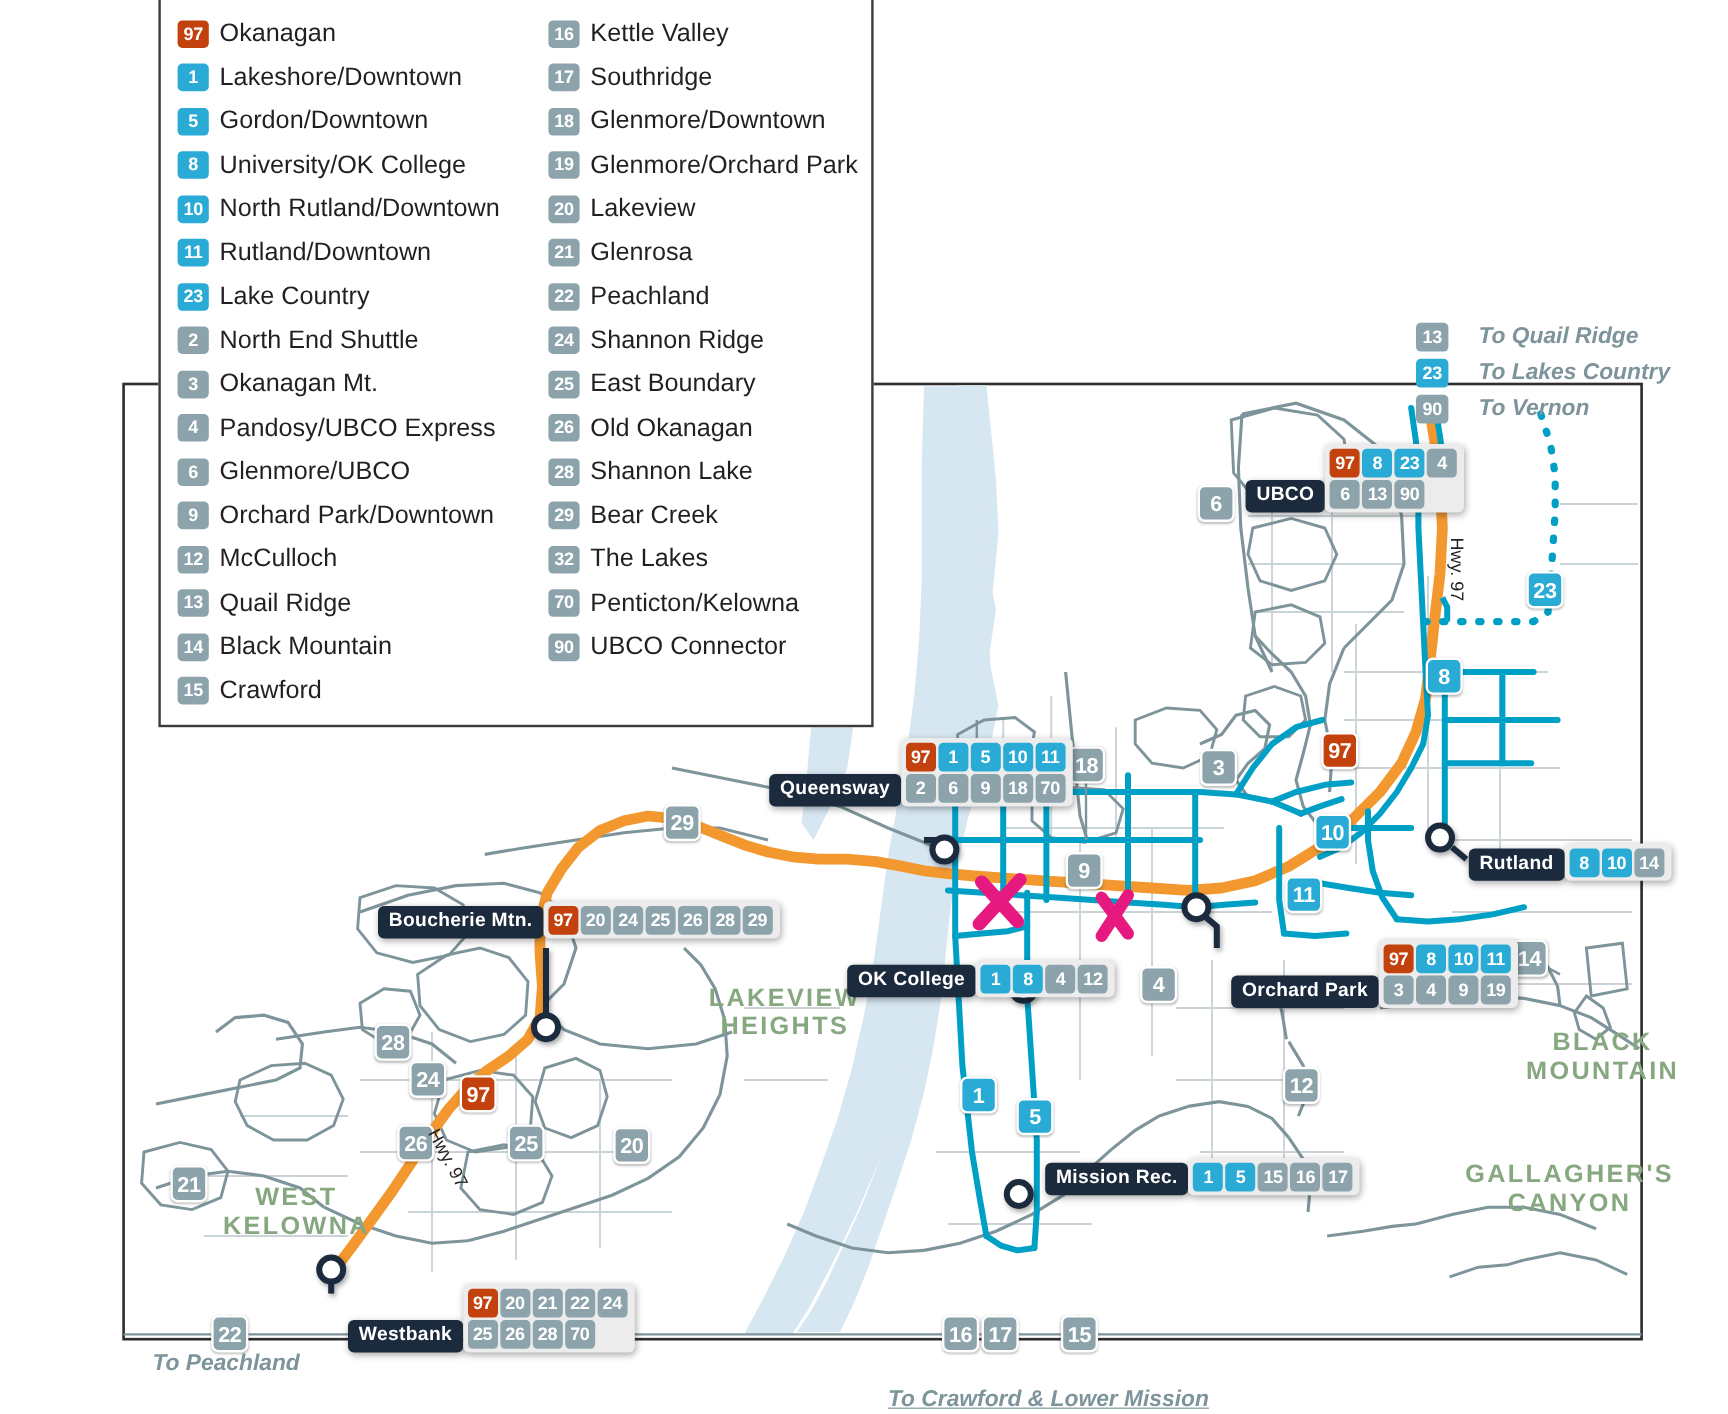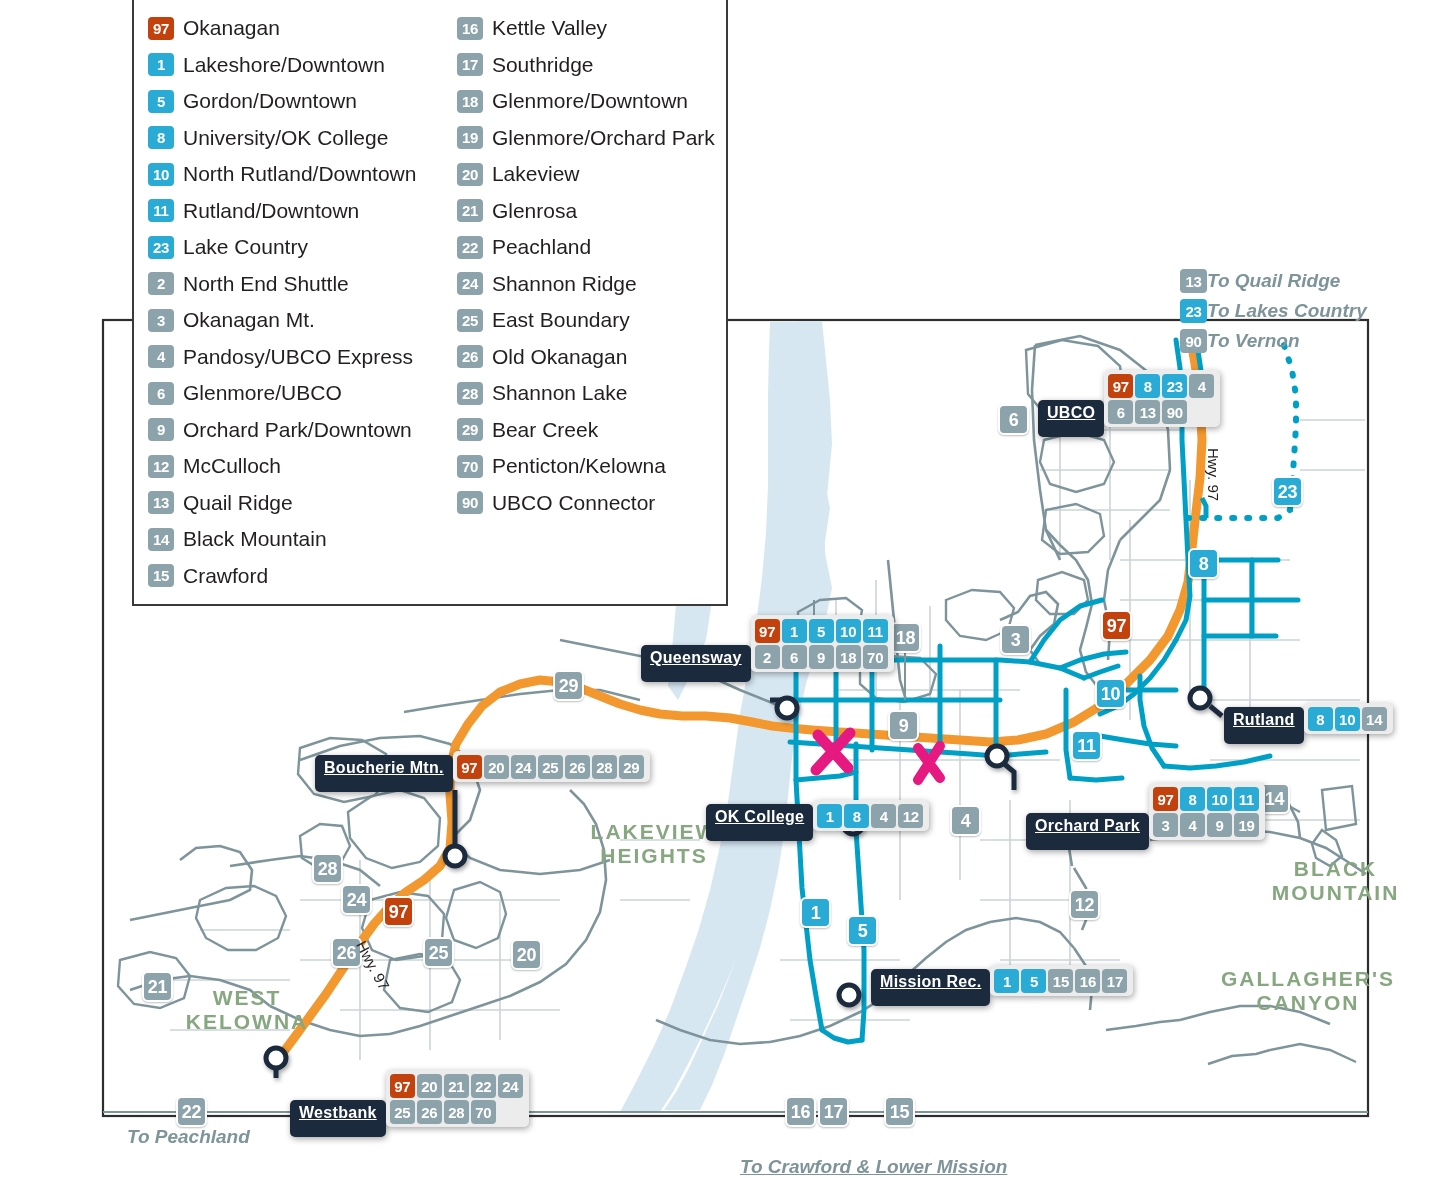--- a/index.html
+++ b/index.html
@@ -58,35 +58,35 @@
   .legend-row{display:flex;align-items:center;height:36.5px;}
   .legend-row .lg-label{
     margin-left:9px;font-size:21px;color:#231f20;
     white-space:nowrap;
   }
 
   
   .hub{position:absolute;z-index:30;filter:drop-shadow(1px 2px 3px rgba(0,0,0,.35));}
   .hub-title{
     background:#1B2A3C;color:#ffffff;font-weight:bold;
-    font-size:16px;padding:4px 9px 15px 9px;border-radius:5px;
-    display:inline-block;white-space:nowrap;letter-spacing:.3px;text-decoration:underline;
+    font-size:16px;padding:4px 9px 5px 9px;border-radius:5px;
+    display:inline-block;white-space:nowrap;letter-spacing:.3px;
   }
   .hub-body{
     background:#ECECEC;border-radius:5px;padding:4px 4px 3px 4px;
     margin-top:-3px;display:inline-block;
   }
   .hub-line{display:flex;margin-bottom:2px;}
   .hub-line:last-child{margin-bottom:0;}
 
   
   #dests{position:absolute;left:1180px;top:266px;z-index:35;}
   .dest-row{display:flex;align-items:center;height:30px;}
   .dest-row .dest-label{
-    margin-left:0;font-size:19px;font-style:italic;font-weight:bold;
+    margin-left:25px;font-size:19px;font-style:italic;font-weight:bold;
     color:#7E949B;white-space:nowrap;
   }
   .dest-row .badge{width:27px;height:24px;font-size:15px;}
 
   
   .edge-label{
     position:absolute;font-size:19px;font-style:italic;font-weight:bold;
     color:#7E949B;white-space:nowrap;z-index:35;
   }
 
@@ -471,20 +471,24 @@
           </div>
           <div class="legend-row">
             <span class="badge lg-badge gray">28</span>
             <span class="lg-label">Shannon Lake</span>
           </div>
           <div class="legend-row">
             <span class="badge lg-badge gray">29</span>
             <span class="lg-label">Bear Creek</span>
           </div>
           <div class="legend-row">
+            <span class="badge lg-badge gray">32</span>
+            <span class="lg-label">The Lakes</span>
+          </div>
+          <div class="legend-row">
             <span class="badge lg-badge gray">70</span>
             <span class="lg-label">Penticton/Kelowna</span>
           </div>
           <div class="legend-row">
             <span class="badge lg-badge gray">90</span>
             <span class="lg-label">UBCO Connector</span>
           </div>
         </div>
     </div>
   </div>

